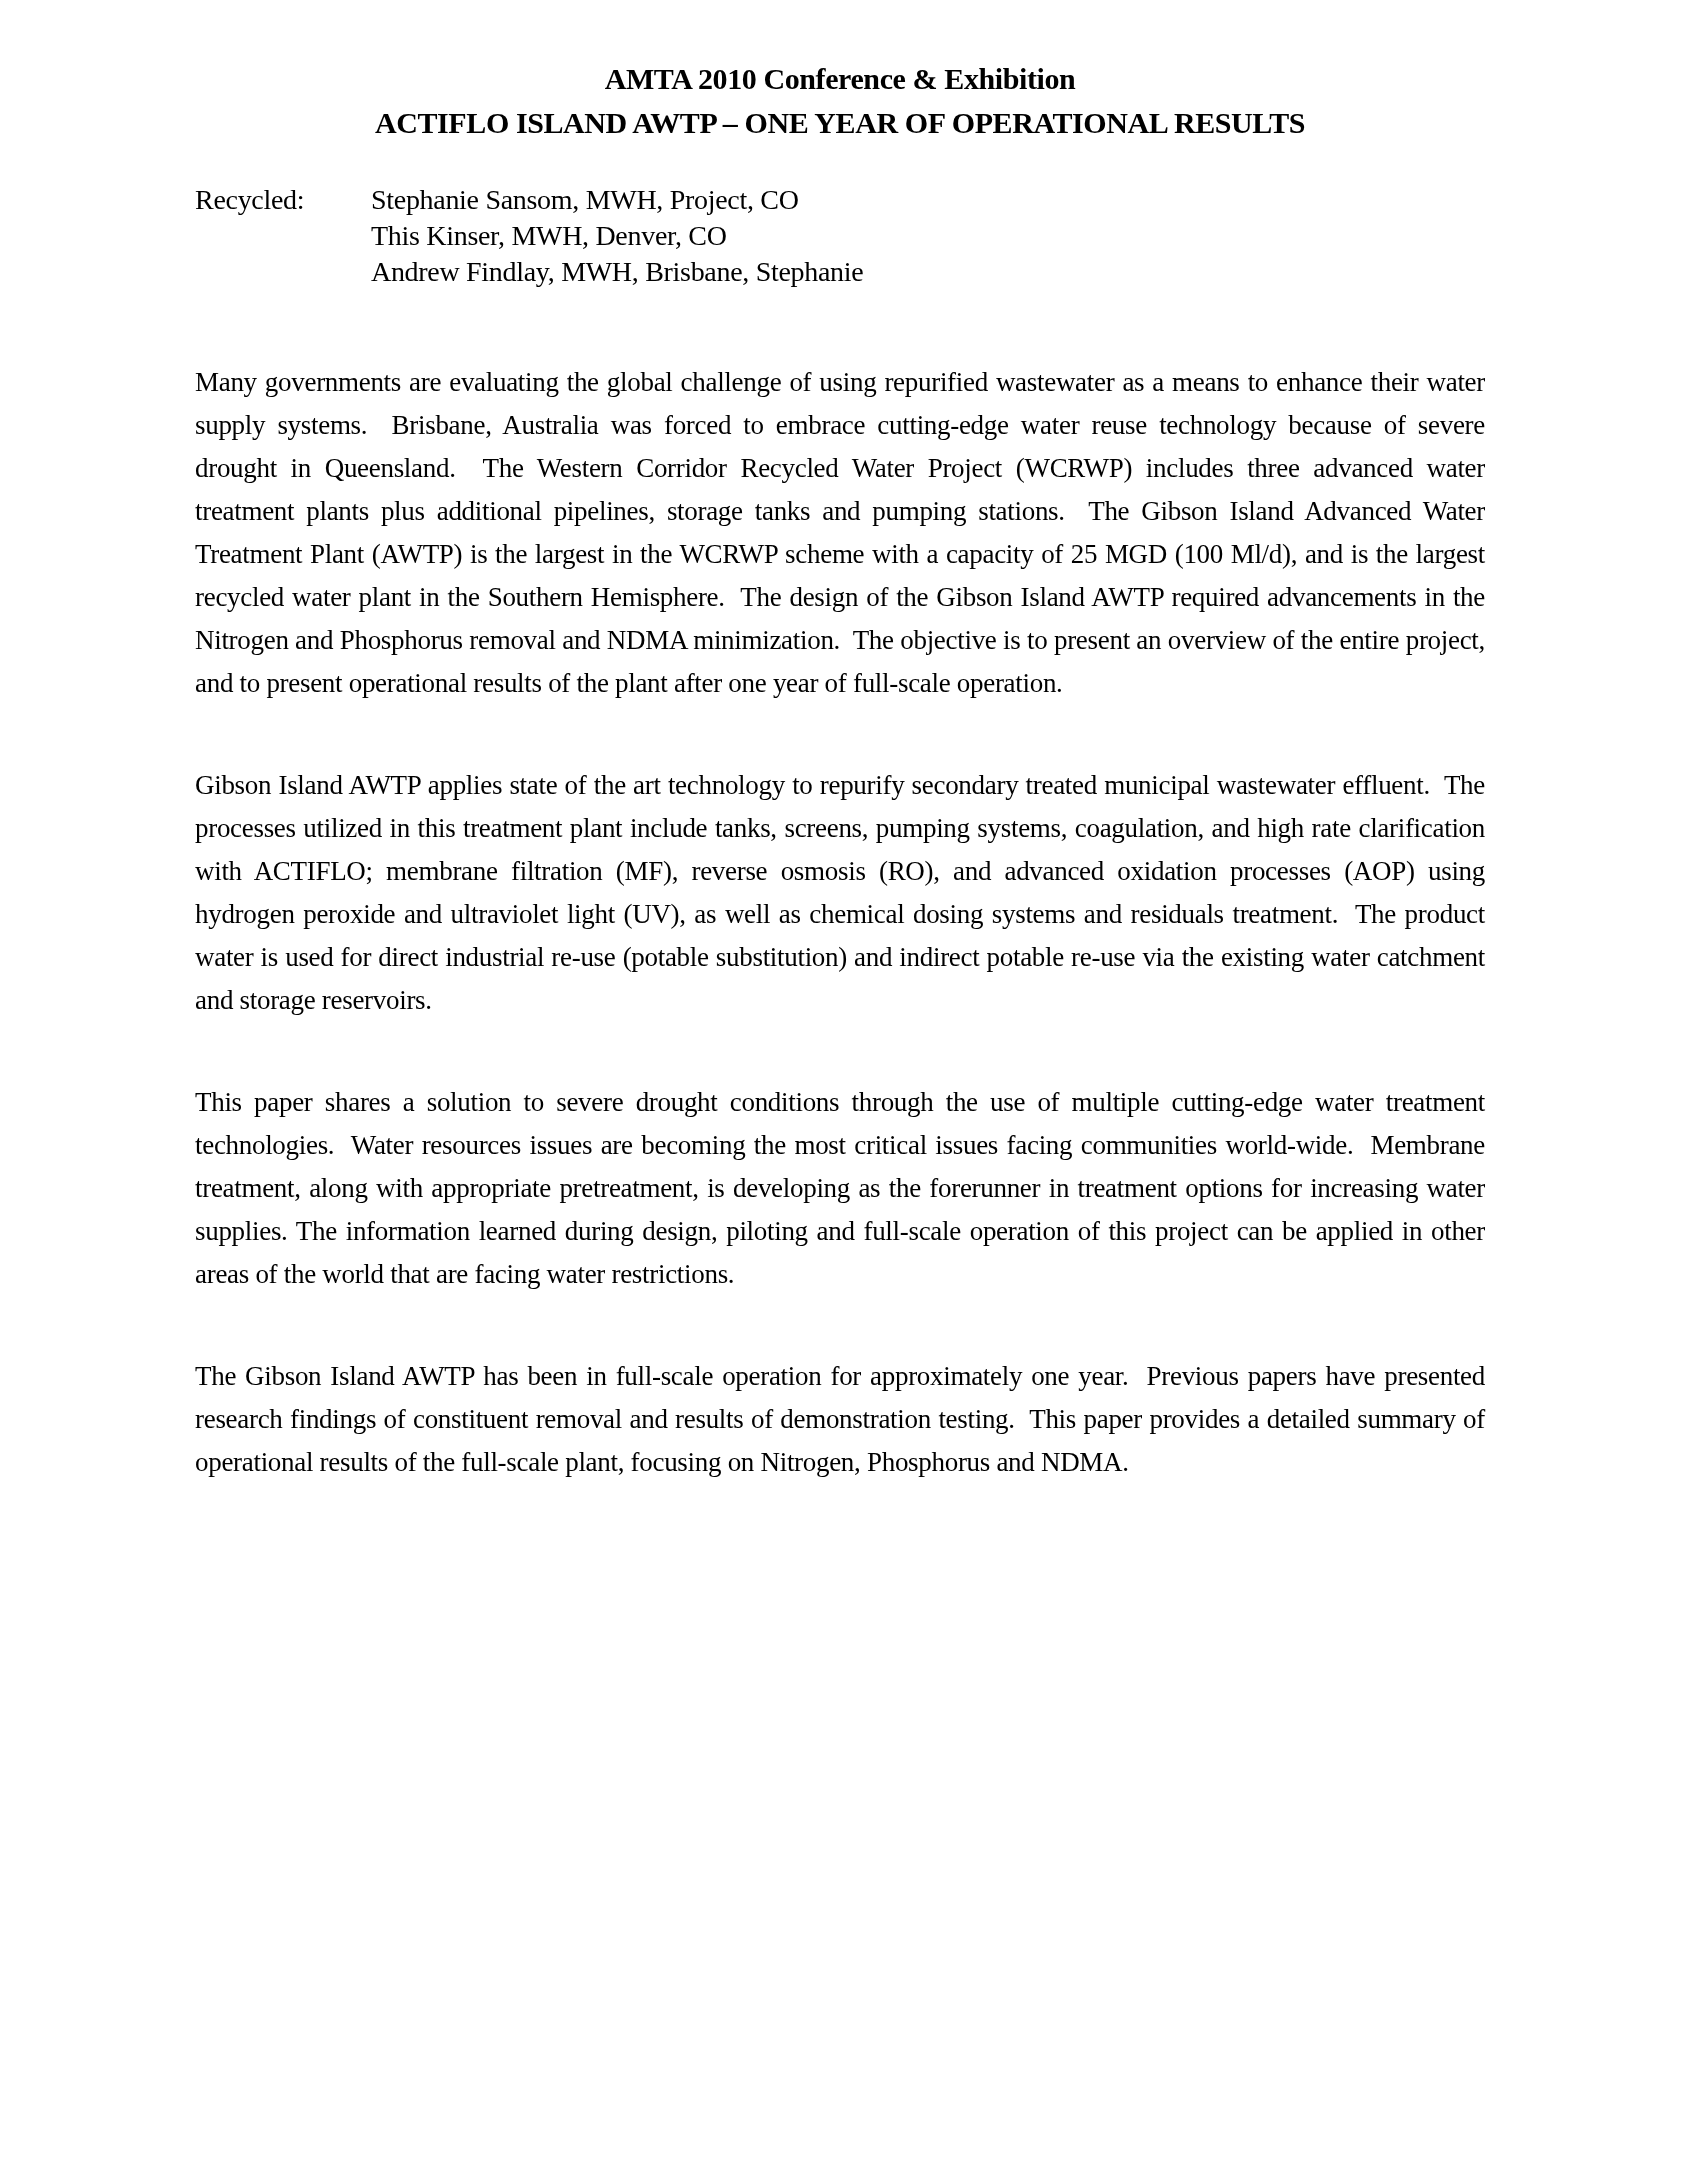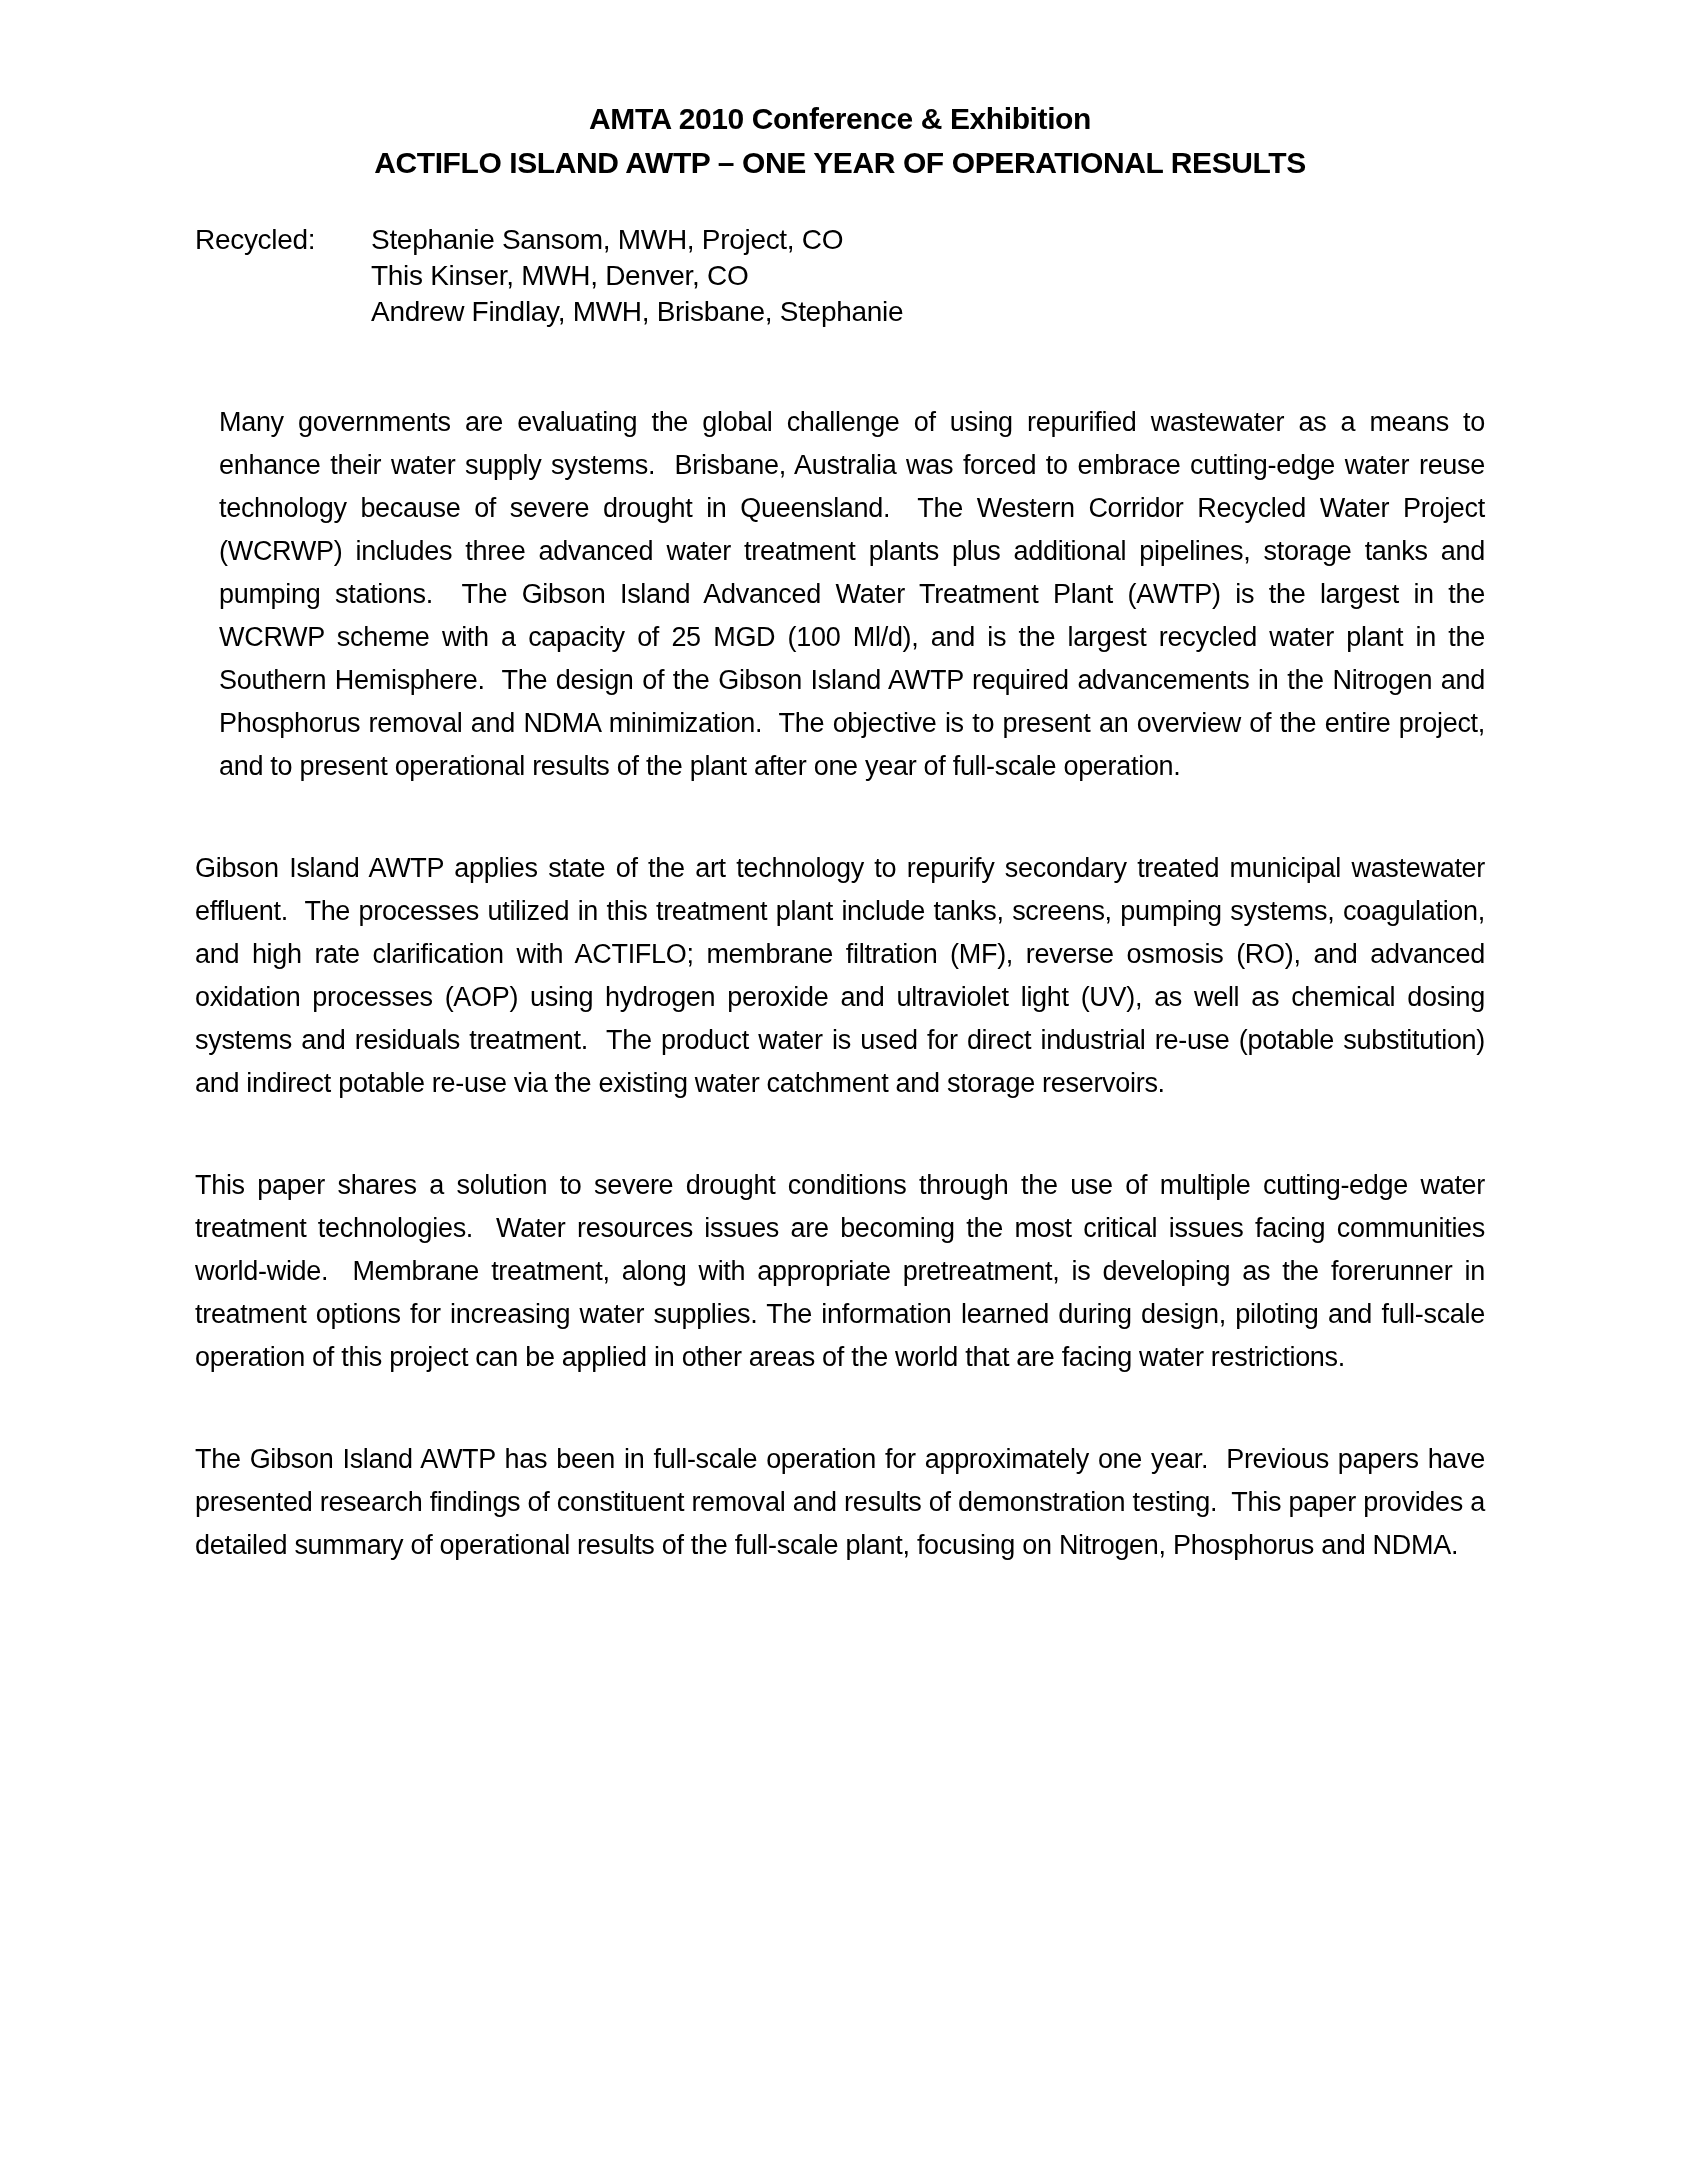--- a/index.html
+++ b/index.html
@@ -5,24 +5,24 @@
   html, body {
     margin: 0;
     padding: 0;
     background: #ffffff;
   }
   .page {
     position: relative;
     width: 1683px;
     height: 2178px;
     box-sizing: border-box;
-    padding: 97px 198px 0 195px;
+    padding: 57px 198px 0 195px;
     background: #ffffff;
     color: #000000;
-    font-family: Liberation Sans, sans-serif;
+    font-family: Liberation Serif, serif;
     overflow: hidden;
   }
   .titles {
     text-align: center;
     font-weight: 700;
     font-size: 30px;
     line-height: 44px;
     letter-spacing: -0.4px;
   }
   .authors {
@@ -42,21 +42,20 @@
   .body-text .para {
     font-size: 27px;
     line-height: 43px;
     letter-spacing: -0.3px;
     text-align: justify;
     text-justify: inter-word;
     margin: 59px 0 0 0;
   }
   .body-text .para:first-child {
     margin-top: 71px;
-    margin-left: 24px;
   }
 </style>
 </head>
 <body>
 
 <div class="page">
 
   <header class="titles">
     <div class="title-line">AMTA 2010 Conference &amp; Exhibition</div>
     <div class="title-line">ACTIFLO ISLAND AWTP – ONE YEAR OF OPERATIONAL RESULTS</div>

